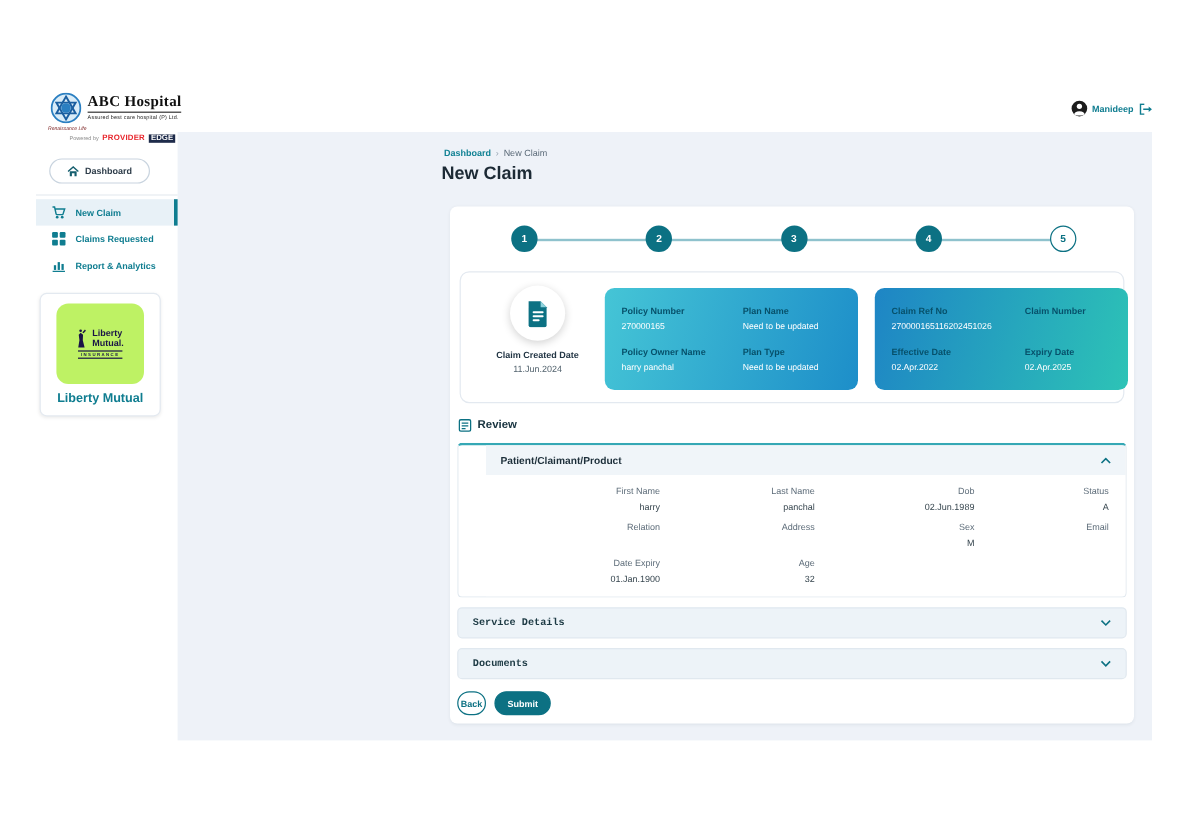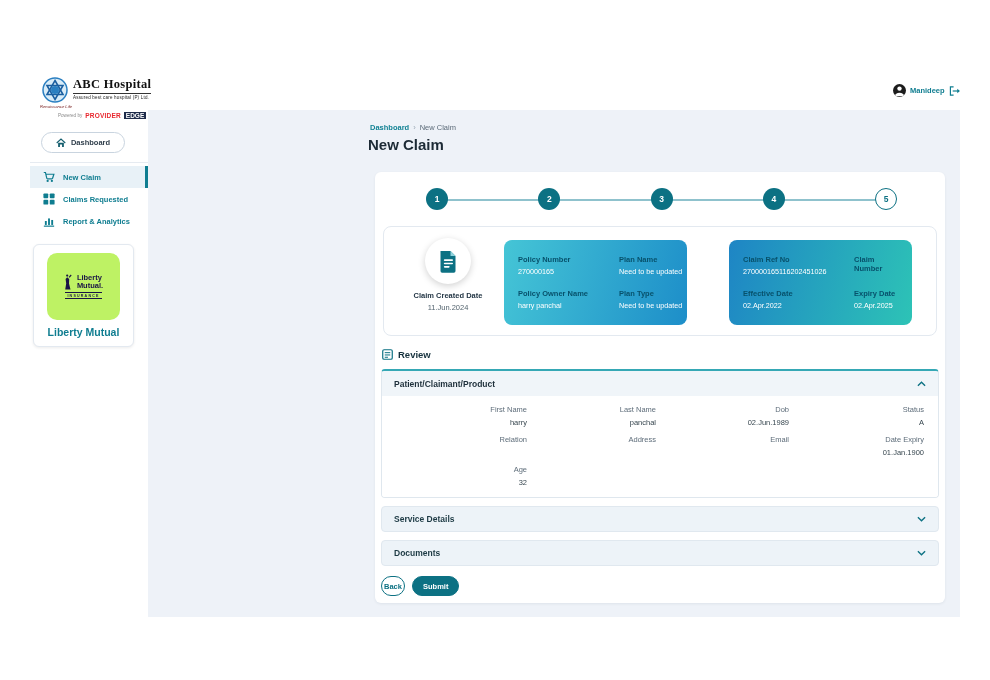--- a/index.html
+++ b/index.html
@@ -59,39 +59,39 @@
   .step { width:22px; height:22px; border-radius:50%; background:#0c7183; color:#fff; font-size:8.5px; font-weight:bold; display:flex; align-items:center; justify-content:center; cursor:pointer; }
   .step.current { background:#fff; border:1px solid #0c7183; color:#0c7183; }
 
   
   .summary-card { position:relative; margin:14px 8px 0; height:110px; border:1px solid #e3e9f0; border-radius:8px; }
   .created { position:absolute; left:16px; top:11px; width:96px; text-align:center; }
   .created-circle { width:46px; height:46px; border-radius:50%; background:#fff; box-shadow:0 2px 7px rgba(0,0,0,.18); margin:0 auto; display:flex; align-items:center; justify-content:center; }
   .created-label { margin-top:7px; font-size:7.5px; font-weight:bold; color:#233645; }
   .created-value { margin-top:3px; font-size:7.5px; color:#54646f; }
 
-  .grad-card { position:absolute; top:13px; width:183px; height:85px; border-radius:8px; padding:15px 14px; display:grid; row-gap:13px; }
+  .grad-card { position:absolute; top:13px; width:211px; height:85px; border-radius:8px; padding:15px 14px; display:grid; row-gap:13px; }
   .grad-policy { left:120px; grid-template-columns:101px auto; background:linear-gradient(105deg,#45c5d6,#1d8ec9); }
   .grad-claim  { left:345px; grid-template-columns:111px auto; background:linear-gradient(105deg,#1e85c5,#2dc3b6); }
   .gfield .glbl { font-size:7.5px; font-weight:bold; color:#07516b; }
   .gfield .gval { font-size:7.2px; color:#fff; margin-top:3px; white-space:nowrap; }
 
   
   .review-row { margin:13px 7px 0; display:flex; align-items:center; gap:5px; }
   .review-row .rlbl { font-size:9.5px; font-weight:bold; color:#16323e; }
 
-  .patient-acc { margin:9px 6px 0; border:1px solid #dfe7ee; border-top:2px solid #35a8b5; border-radius:4px; overflow:hidden; }
+  .patient-acc { margin:9px 6px 0; border:1px solid #dfe7ee; border-top:2px solid #35a8b5; border-radius:4px; overflow:hidden;padding-left:23px; }
   .acc-header { background:#f0f5f9; height:25px; display:flex; align-items:center; justify-content:space-between; padding:0 12px; cursor:pointer; }
   .acc-title { font-size:8.5px; font-weight:bold; color:#1d2f3a; }
   .acc-body { background:#fff; padding:9px 14px 10px; display:grid; grid-template-columns:131px 129px 133px auto; row-gap:8px;text-align:right; }
   .pcell { min-height:22px; }
   .pcell .plbl { font-size:7.5px; color:#5e6d7a; }
   .pcell .pval { font-size:7.5px; color:#37464f; margin-top:4px; }
 
-  .bar { margin:8px 6px 0; height:26px; background:#edf3f8; border:1px solid #e0e8ef; border-radius:4px; display:flex; align-items:center; justify-content:space-between; padding:0 12px; cursor:pointer; }
+  .bar { margin:8px 6px 0; height:26px; background:#edf3f8; border:1px solid #e0e8ef; border-radius:4px; display:flex; align-items:center; justify-content:space-between; padding:0 12px; cursor:pointer;font-family:Liberation Mono, monospace; }
   .bar .blbl { font-size:8.5px; font-weight:bold; color:#1d3a44; }
 
   .actions { margin:10px 0 0 6px; display:flex; gap:7px; }
   .btn { height:20px; border-radius:10px; font-size:7.5px; font-weight:bold; display:flex; align-items:center; justify-content:center; cursor:pointer; }
   .btn-back { width:24px; background:#fff; border:1px solid #0c7183; color:#0c7183; }
   .btn-submit { padding:0 10px; background:#0c7183; border:1px solid #0c7183; color:#fff; }
 
   svg { display:block; }
 </style>
 </head>
@@ -300,20 +300,24 @@
       </div>
       <div class="pcell">
         <div class="plbl">Relation</div>
         <div class="pval"></div>
       </div>
       <div class="pcell">
         <div class="plbl">Address</div>
         <div class="pval"></div>
       </div>
       <div class="pcell">
+        <div class="plbl">Sex</div>
+        <div class="pval">M</div>
+      </div>
+      <div class="pcell">
         <div class="plbl">Email</div>
         <div class="pval"></div>
       </div>
       <div class="pcell">
         <div class="plbl">Date Expiry</div>
         <div class="pval">01.Jan.1900</div>
       </div>
       <div class="pcell">
         <div class="plbl">Age</div>
         <div class="pval">32</div>

